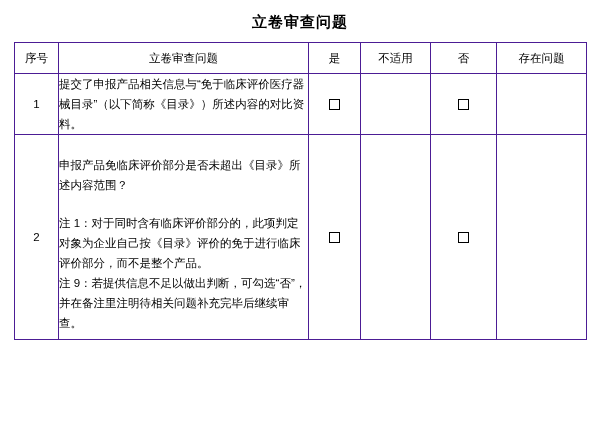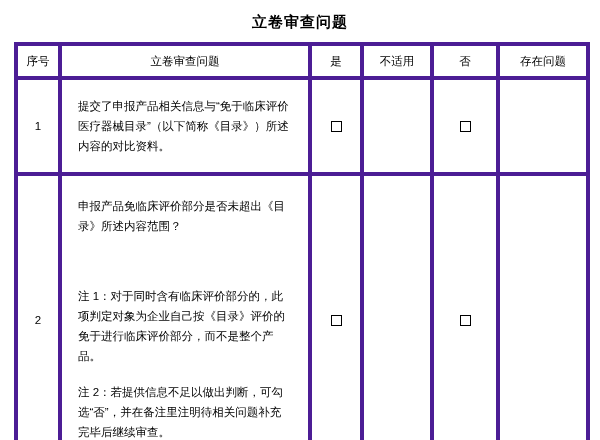--- a/index.html
+++ b/index.html
@@ -36,21 +36,21 @@
     text-align: justify;
   }
   table.review {
     border-collapse: collapse;
     width: 572px;
     margin-top: 6px;
     table-layout: fixed;
   }
   table.review th,
   table.review td {
-    border: 4px solid #4c1d95;
+    border: 1px solid #4c1d95;
     font-size: 11.5px;
     vertical-align: middle;
     padding: 0;
   }
   table.review th {
     text-align: center;
     font-weight: normal;
     height: 30px;
     line-height: 16px;
   }
@@ -77,27 +77,27 @@
   td.blank-cell { }
   .chk {
     display: inline-block;
     width: 9px;
     height: 9px;
     border: 1px solid #000000;
     background: #ffffff;
     vertical-align: middle;
   }
   .q-para {
-    margin: 16px;
+    margin: 0;
   }
   .q-gap {
     height: 18px;
   }
   .row2 td.q-cell {
-    padding-top: 4px;
+    padding-top: 20px;
     padding-bottom: 6px;
   }
 </style>
 </head>
 <body>
 
 <div class="page">
 
   <div class="doc-title">立卷审查问题</div>
 
@@ -135,21 +135,21 @@
           <span class="chk"></span>
         </td>
         <td class="check-cell blank-cell"></td>
       </tr>
       <tr class="row2">
         <td class="no-cell">2</td>
         <td class="q-cell">
           <p class="q-para">申报产品免临床评价部分是否未超出《目录》所述内容范围？</p>
           <div class="q-gap"></div>
           <p class="q-para">注 1：对于同时含有临床评价部分的，此项判定对象为企业自己按《目录》评价的免于进行临床评价部分，而不是整个产品。</p>
-          <p class="q-para">注 2：若提供信息不足以做出判断，可勾选“否”，并在备注里注明待相关问题补充完毕后继续审查。</p>
+          <p class="q-para">注 9：若提供信息不足以做出判断，可勾选“否”，并在备注里注明待相关问题补充完毕后继续审查。</p>
         </td>
         <td class="check-cell">
           <span class="chk"></span>
         </td>
         <td class="check-cell blank-cell"></td>
         <td class="check-cell">
           <span class="chk"></span>
         </td>
         <td class="check-cell blank-cell"></td>
       </tr>

